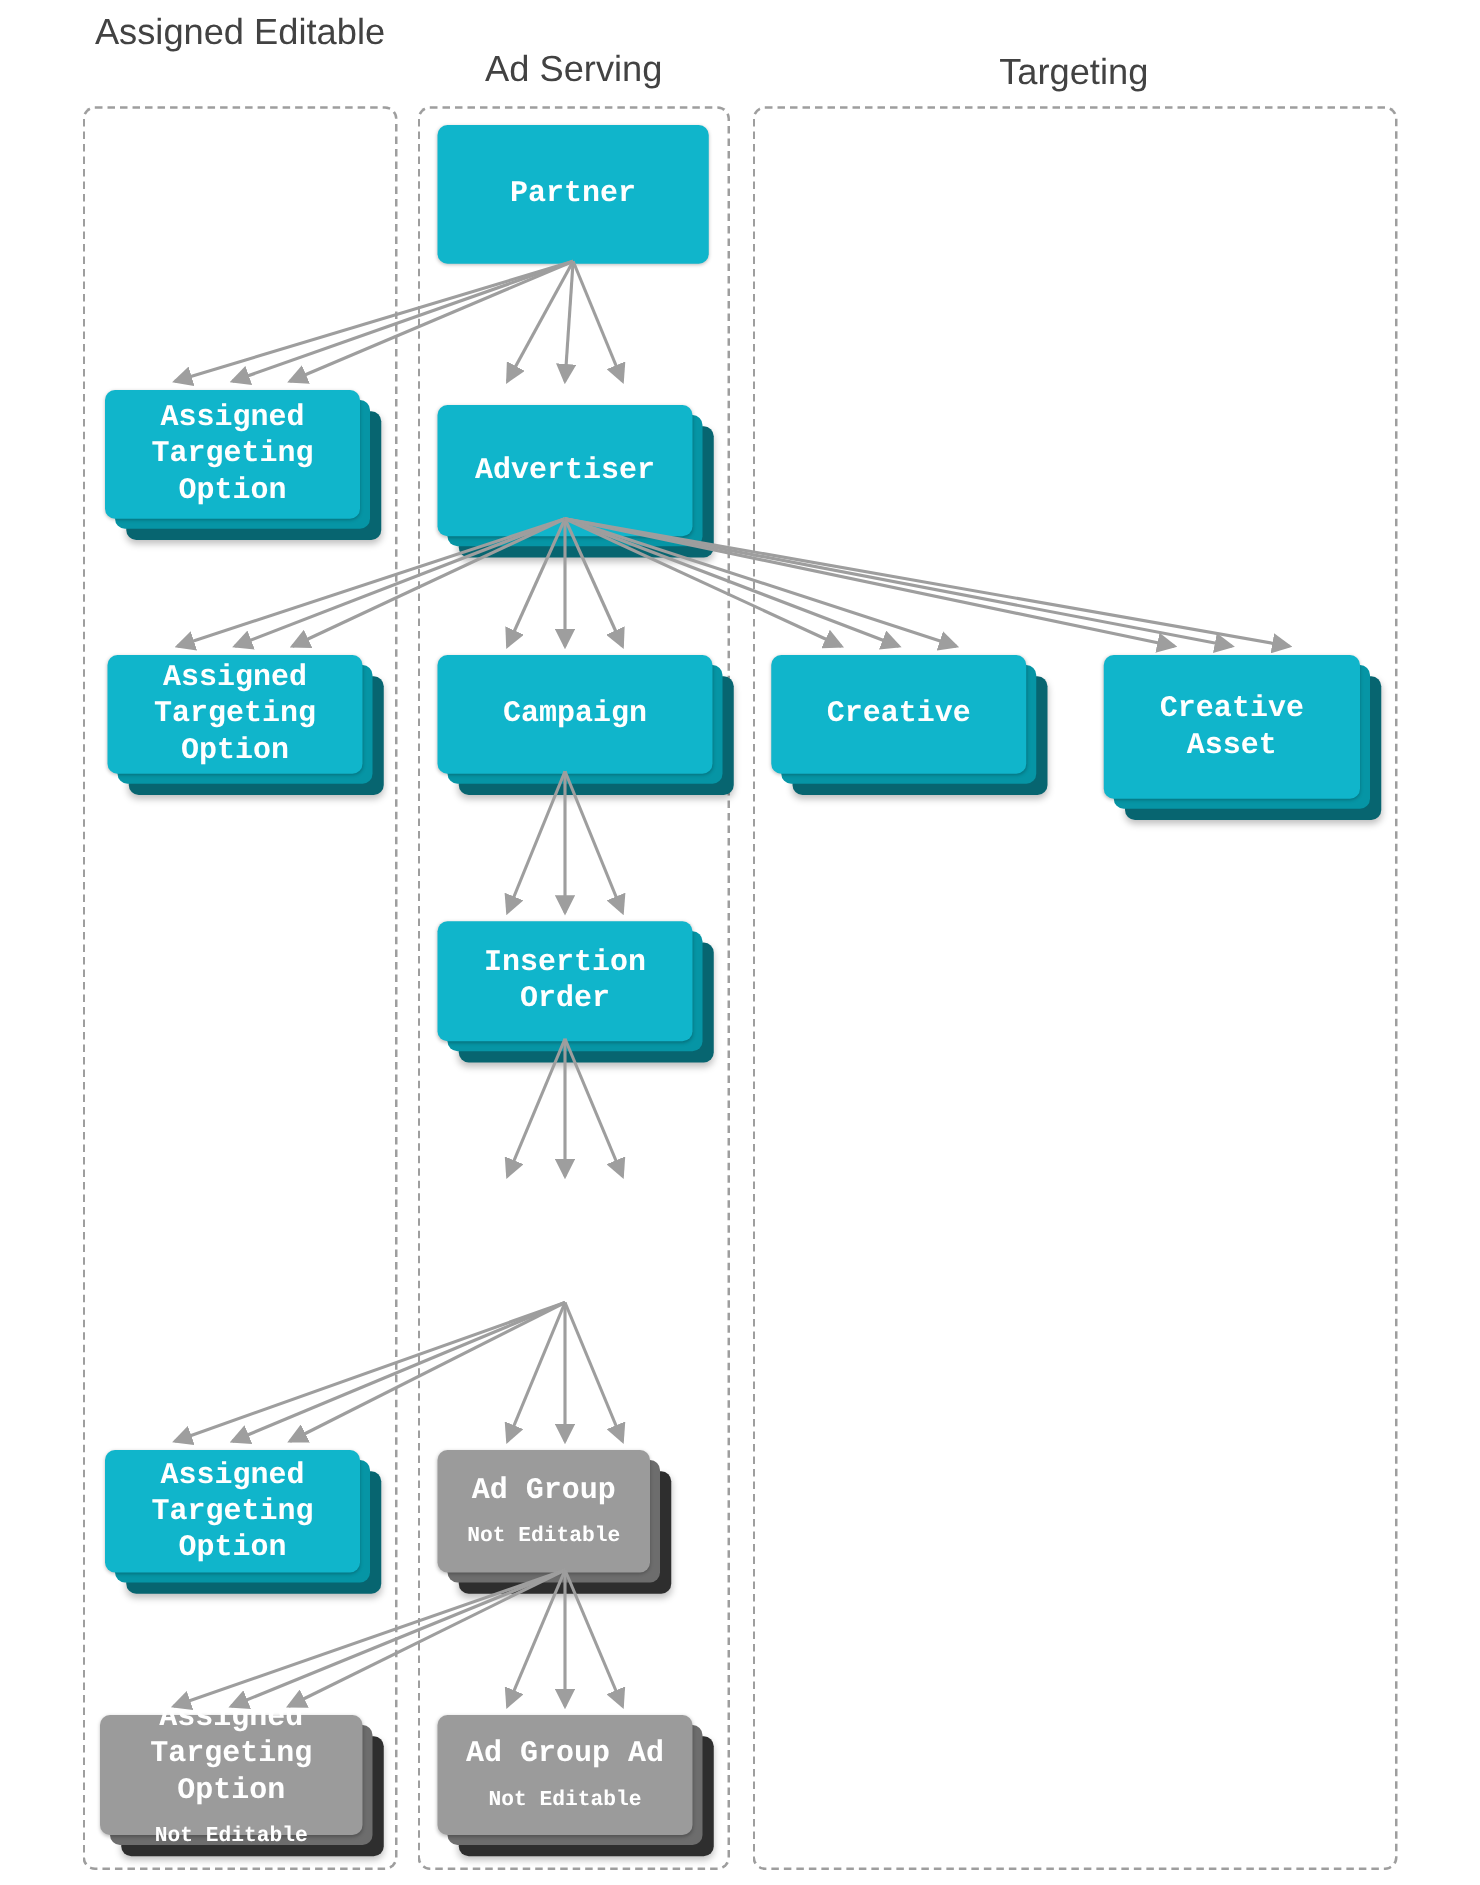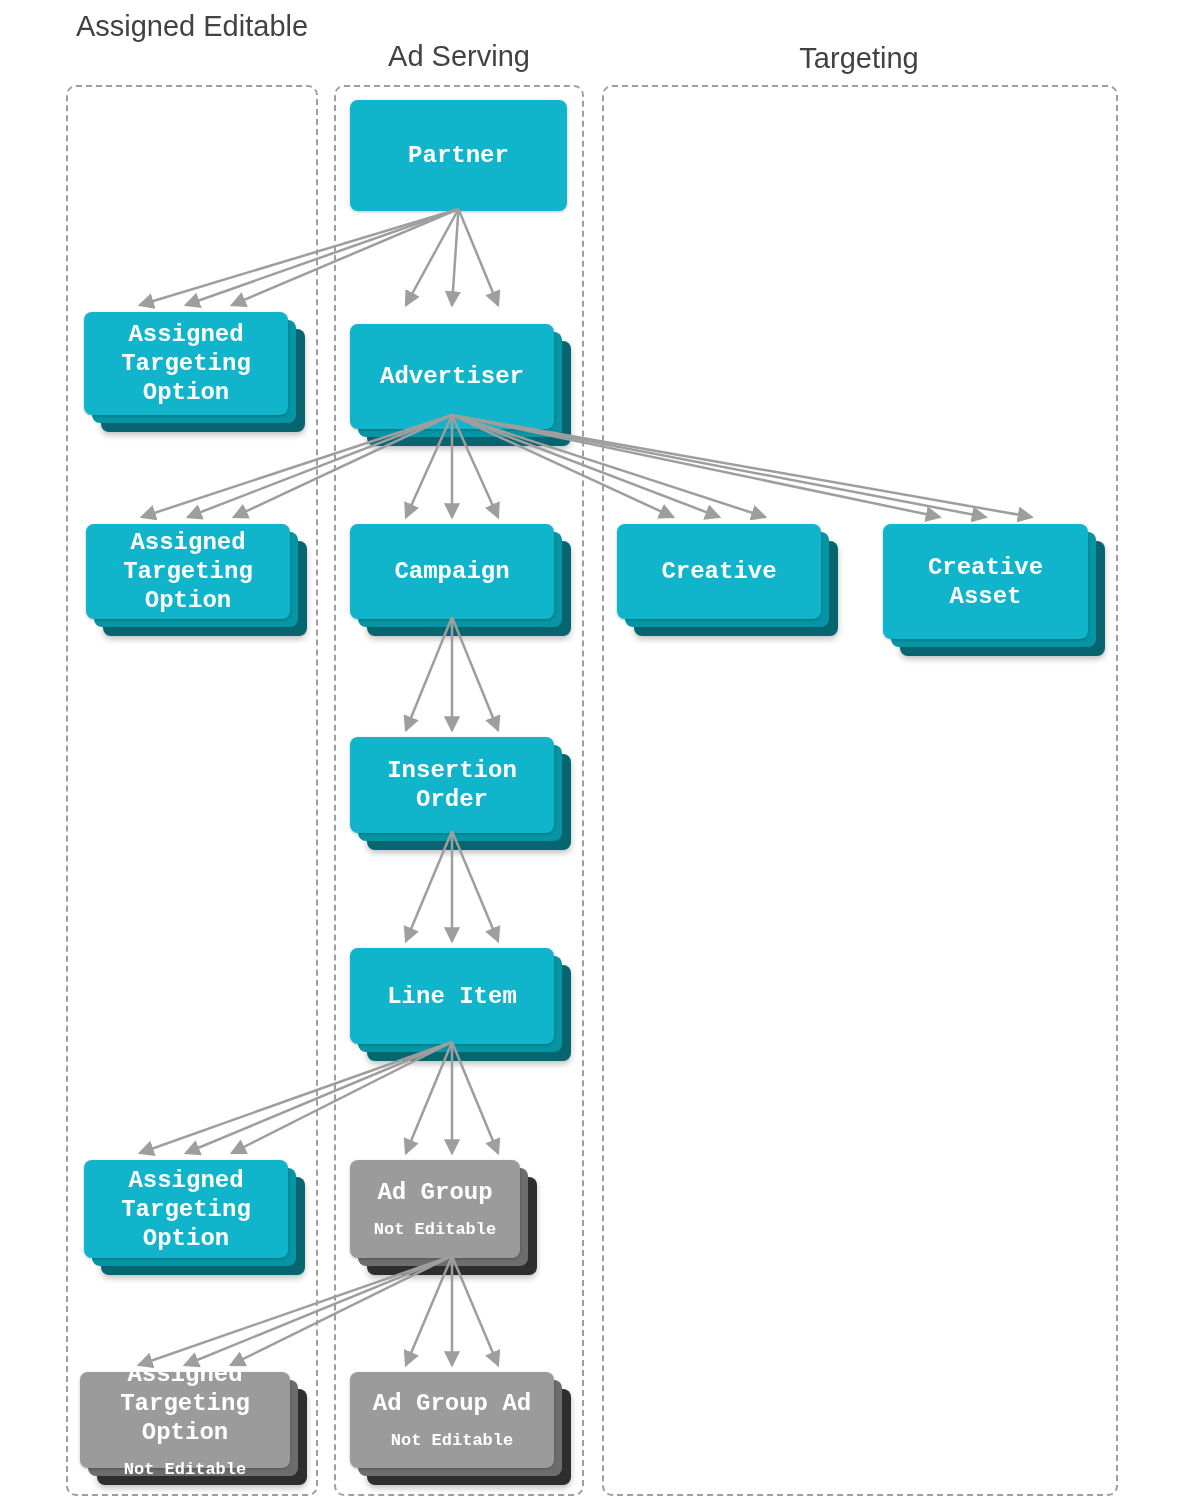--- a/index.html
+++ b/index.html
@@ -125,21 +125,21 @@
       <div class="layer l2"></div>
       <div class="layer l1"></div>
       <div class="face">
         <div class="label">
           <span class="line">Assigned</span>
           <span class="line">Targeting</span>
           <span class="line">Option</span>
         </div>
       </div>
     </div>
-    <div class="node cyan" style="left: 350px; top: 524px; width: 204px; height: 95px;">
+    <div class="node cyan" style="left: 350px; top: 524px; width: 204px; height: 95px; padding-left: 16px;">
       <div class="layer l2"></div>
       <div class="layer l1"></div>
       <div class="face">
         <div class="label">Campaign</div>
       </div>
     </div>
     <div class="node cyan" style="left: 617px; top: 524px; width: 204px; height: 95px;">
       <div class="layer l2"></div>
       <div class="layer l1"></div>
       <div class="face">
@@ -151,27 +151,20 @@
       <div class="layer l1"></div>
       <div class="face">
         <div class="label">Creative Asset</div>
       </div>
     </div>
     <div class="node cyan" style="left: 350px; top: 737px; width: 204px; height: 96px;">
       <div class="layer l2"></div>
       <div class="layer l1"></div>
       <div class="face">
         <div class="label">Insertion Order</div>
-      </div>
-    </div>
-    <div class="node cyan" style="left: 350px; top: 948px; width: 204px; height: 96px;">
-      <div class="layer l2"></div>
-      <div class="layer l1"></div>
-      <div class="face">
-        <div class="label">Line Item</div>
       </div>
     </div>
     <div class="node cyan" style="left: 84px; top: 1160px; width: 204px; height: 98px;">
       <div class="layer l2"></div>
       <div class="layer l1"></div>
       <div class="face">
         <div class="label">
           <span class="line">Assigned</span>
           <span class="line">Targeting</span>
           <span class="line">Option</span>

